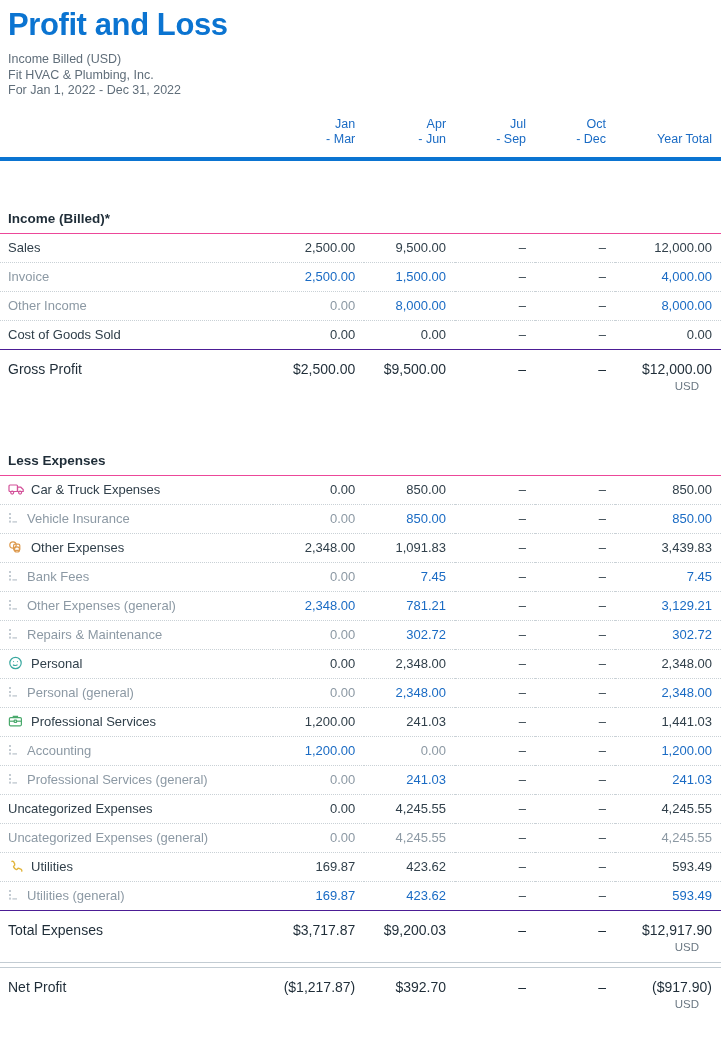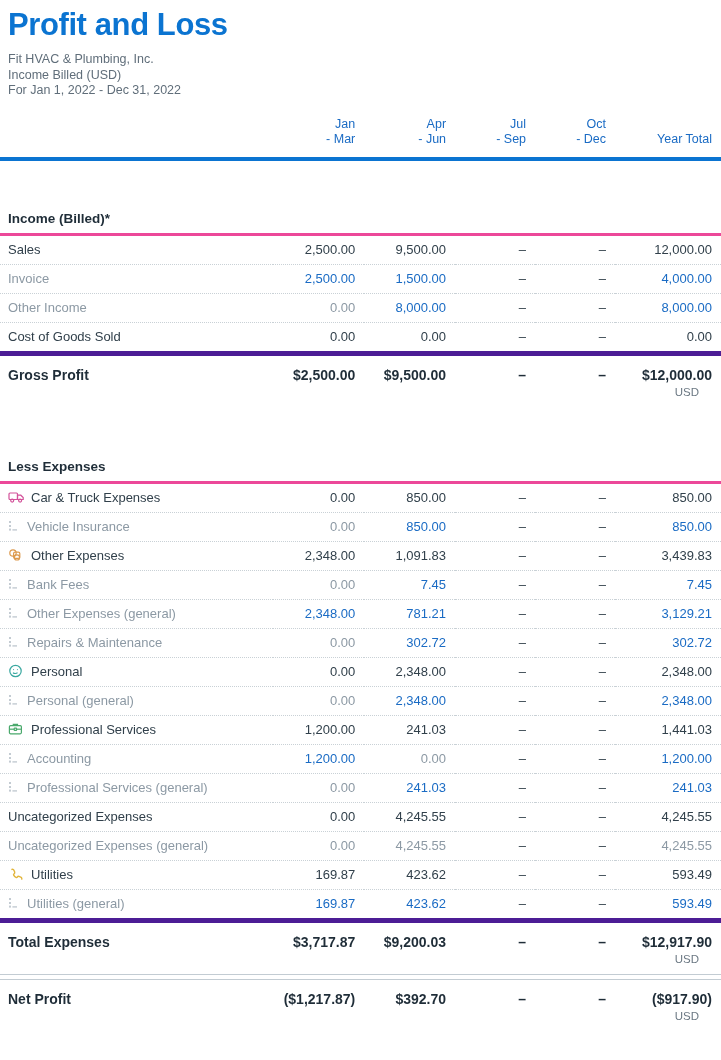--- a/index.html
+++ b/index.html
@@ -70,22 +70,22 @@
 
   .sec-title {
     font-weight: bold;
     font-size: 13.5px;
     color: #1f2d38;
     padding: 6px 8px 7px 8px;
   }
 
   
   tr.drow td { border-bottom: 1px dotted #c9d1d6; }
-  tr.srow td { border-bottom: 5px solid #4c1d95; }
-  tr.top-solid td { border-top: 3px solid #ec4899; margin-top: 22px; }
+  tr.srow td { border-bottom: 1px solid #4c1d95; }
+  tr.top-solid td { border-top: 1px solid #ec4899; margin-top: 22px; }
 
   td.lbl {
     padding: 6px 8px 6px 8px;
     white-space: normal;
     line-height: 16px;
   }
   td.val {
     text-align: right;
     padding: 6px 9px 6px 4px;
     line-height: 16px;
@@ -96,21 +96,21 @@
   .lvl1 { padding-left: 30px; }
   .lvl2-noicon { padding-left: 56px; }
 
   .t-dark  { color: #31404b; }
   .t-gray  { color: #8c99a4; }
   .t-link  { color: #1a6bc4; }
   .t-bold  { font-weight: bold; color: #1f2d38; }
 
   
   tr.total td {
-    font-weight: bold;
+    font-weight: normal;
     font-size: 14px;
     color: #1f2d38;
     padding-top: 11px;
     padding-bottom: 2px;
   }
   .usd {
     display: block;
     font-weight: normal;
     font-size: 11.5px;
     color: #6b7883;
@@ -141,22 +141,22 @@
   .lbl-ic { padding-left: 8px; }
   .lbl-sub-ic { padding-left: 36px; }
 </style>
 </head>
 <body>
 
 <div id="page">
 
   <div class="hdr">
     <div class="rpt-title">Profit and Loss</div>
+    <div class="sub-line">Income Billed (USD)</div>
     <div class="sub-line">Fit HVAC &amp; Plumbing, Inc.</div>
-    <div class="sub-line">Income Billed (USD)</div>
     <div class="sub-line">For Jan 1, 2022 - Dec 31, 2022</div>
   </div>
 
   <table class="pl">
     <colgroup>
       <col class="c-label">
         <col class="c-num">
         <col class="c-num">
         <col class="c-dash">
         <col class="c-dash">

